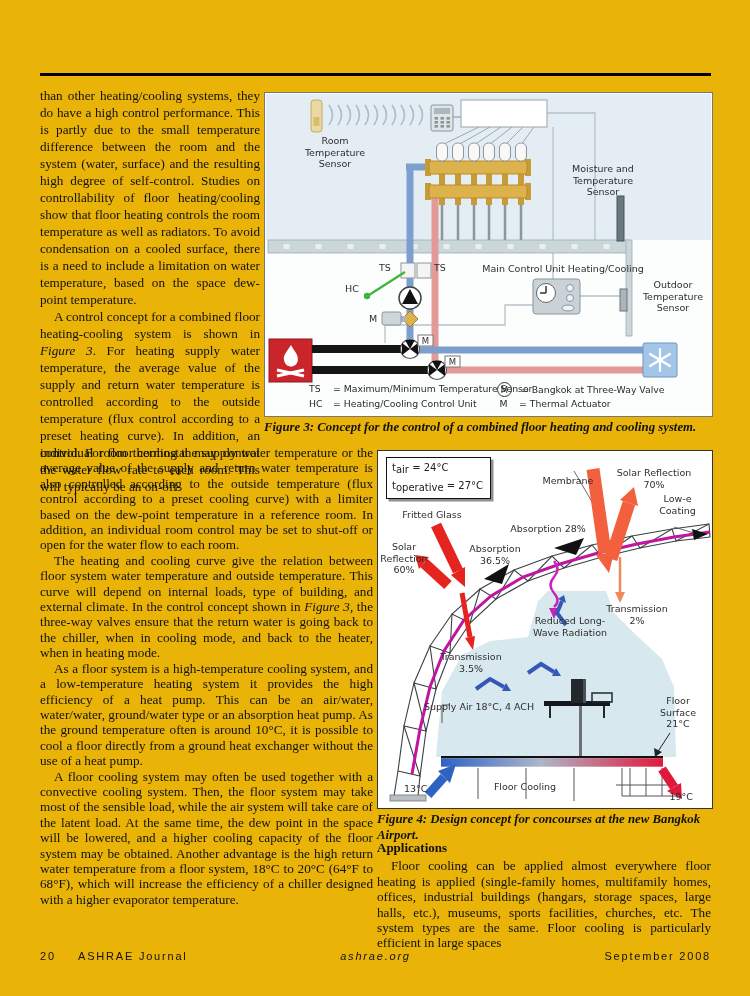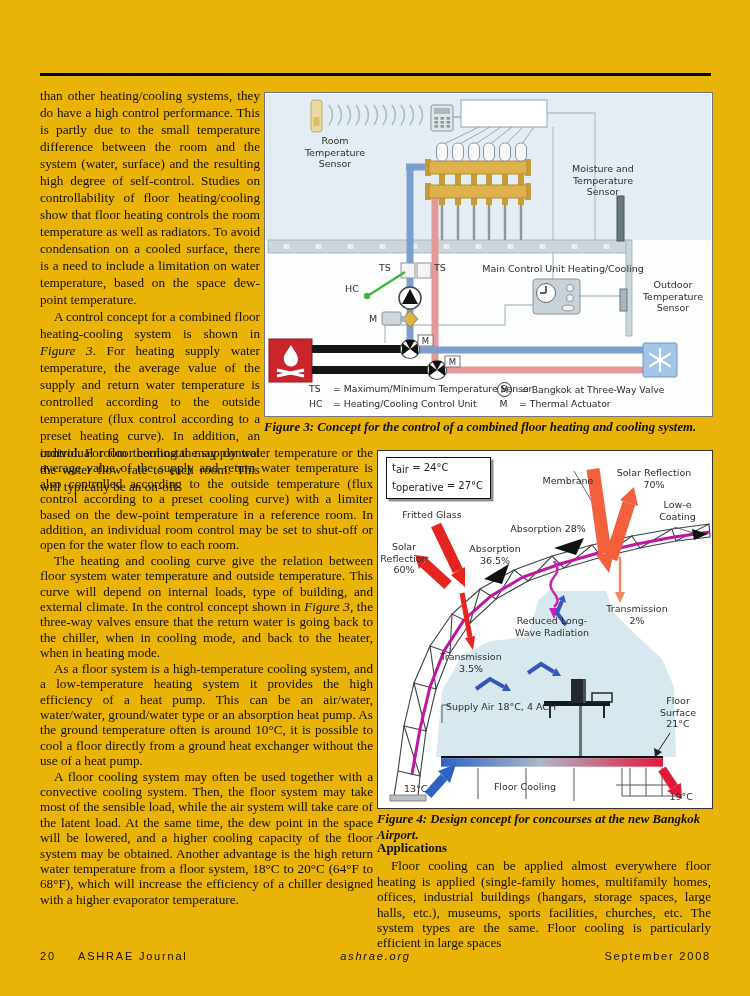--- a/index.html
+++ b/index.html
@@ -364,34 +364,34 @@
     <div class="tbox">
       <div><span>t</span><span class="sub">air</span><span> = 24°C</span></div>
       <div><span>t</span><span class="sub">operative</span><span> = 27°C</span></div>
     </div>
 
     <div class="flabel" style="left:158px;top:8px;width:64px;margin-top:16px;">Membrane</div>
     <div class="flabel" style="left:236px;top:16px;width:80px;">Solar Reflection
 70%</div>
     <div class="flabel" style="left:24px;top:58px;width:60px;">Fritted Glass</div>
     <div class="flabel" style="left:130px;top:72px;width:80px;">Absorption 28%</div>
-    <div class="flabel" style="left:272px;top:48px;width:55px;">Low-e
+    <div class="flabel" style="left:272px;top:42px;width:55px;">Low-e
 Coating</div>
     <div class="flabel" style="left:0px;top:90px;width:52px;">Solar
 Reflection
 60%</div>
     <div class="flabel" style="left:88px;top:92px;width:58px;">Absorption
 36.5%</div>
     <div class="flabel" style="left:226px;top:152px;width:66px;">Transmission
 2%</div>
-    <div class="flabel" style="left:132px;top:164px;width:84px;">Reduced Long-
+    <div class="flabel" style="left:150px;top:164px;width:84px;">Reduced Long-
 Wave Radiation</div>
     <div class="flabel" style="left:60px;top:200px;width:66px;">Transmission
 3.5%</div>
-    <div class="flabel left" style="left:58px;top:250px;width:130px;text-align:center;">Supply Air 18°C, 4 ACH</div>
+    <div class="flabel left" style="left:46px;top:250px;width:130px;">Supply Air 18°C, 4 ACH</div>
     <div class="flabel" style="left:274px;top:244px;width:52px;">Floor
 Surface
 21°C</div>
     <div class="flabel left" style="left:26px;top:332px;width:35px;">13°C</div>
     <div class="flabel" style="left:110px;top:330px;width:74px;">Floor Cooling</div>
     <div class="flabel left" style="left:280px;top:340px;width:35px;text-align:right;">19°C</div>
   </div>
   <div class="caption cap4">Figure 4: Design concept for concourses at the new Bangkok Airport.</div>
 
   <div class="txt col-right">

